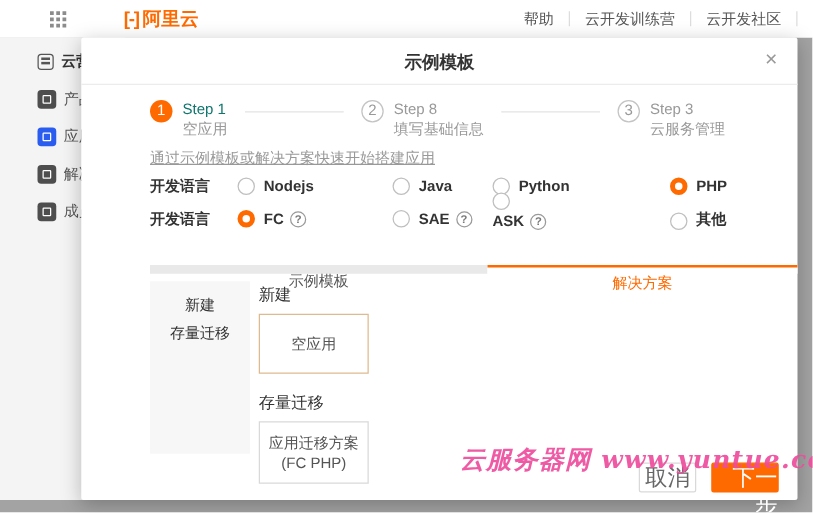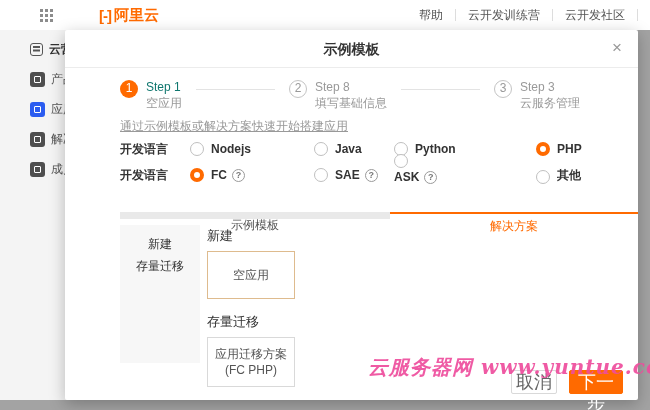--- a/index.html
+++ b/index.html
@@ -99,21 +99,21 @@
   .card { width:88px; display:flex; align-items:center; justify-content:center; text-align:center;
     background:#fff; color:#555; font-size:12px; cursor:pointer; padding:3px; line-height:16px; }
   .card.hl { height:48px; border:1px solid #debb8e; }
   .card.plain { height:50px; border:1px solid #d9d9d9; margin-bottom:2px; }
   .sec-gap { height:12px; }
 
   
   .m-footer { position:absolute; right:15px; bottom:6px; display:flex; }
   .btn { height:24px; line-height:22px; font-size:18px; border-radius:2px; text-align:center; cursor:pointer; }
   .btn-cancel { width:46px; background:#fff; border:1px solid #d9d9d9; color:#666; margin-right:12px; }
-  .btn-next { width:54px; background:#FF6A00; border:1px solid #FF6A00; color:#fff; }
+  .btn-next { width:54px; background:#FF6A00; border:1px solid #FF6A00; color:#fff;text-align:right; }
 
   
   .watermark { position:absolute; left:368px; top:354px; z-index:60; white-space:nowrap;
     font-family:"DejaVu Serif","Liberation Serif",serif; font-style:italic; font-weight:bold;
     font-size:20px; color:#ee4d9d; letter-spacing:1px; opacity:0.92; pointer-events:none; }
 </style>
 </head>
 <body>
 
 <div class="header">

